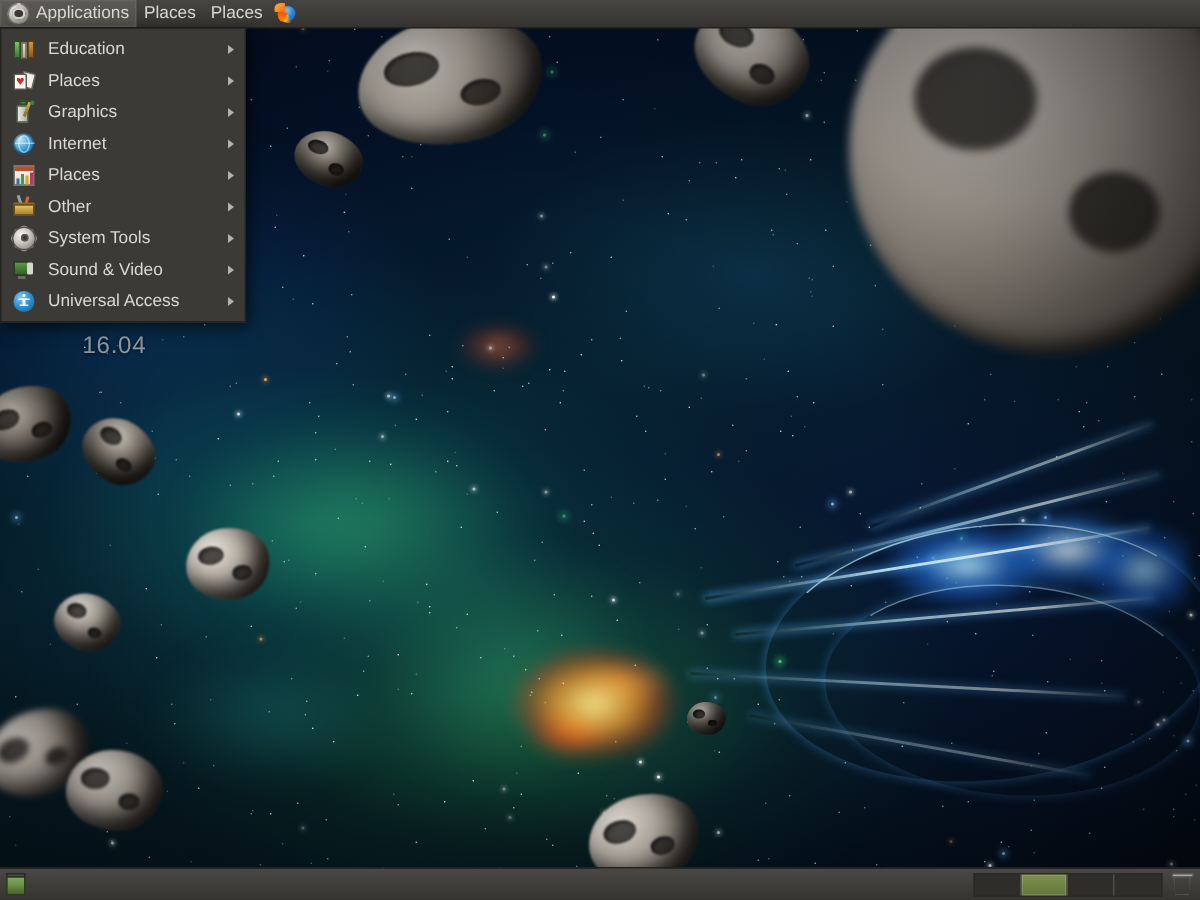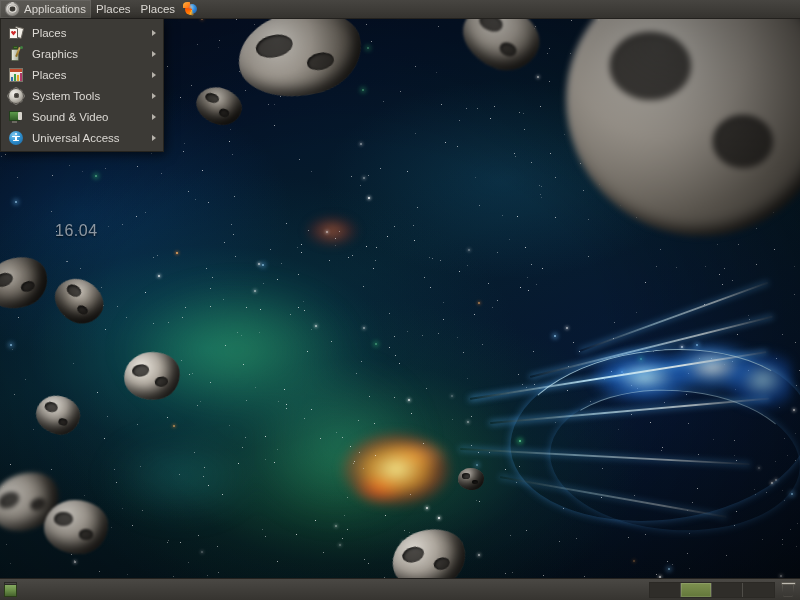--- a/index.html
+++ b/index.html
@@ -1112,20 +1112,29 @@
           <span class="tail"></span>
       </span>
     </div>
   </div>
 
 </div>
 
 <div id="apps-menu">
 
 
+  <div class="mi">
+    <span class="mi-ico ic-edu">
+      <span class="b1"></span>
+        <span class="b2"></span>
+        <span class="b3"></span>
+    </span>
+    <span class="mi-label">Education</span>
+    <span class="mi-arrow"></span>
+  </div>
 
   <div class="mi">
     <span class="mi-ico ic-gam">
       <span class="c1"></span>
         <span class="c2"></span>
         <span class="h"></span>
     </span>
     <span class="mi-label">Places</span>
     <span class="mi-arrow"></span>
   </div>
@@ -1134,34 +1143,53 @@
     <span class="mi-ico ic-gra">
       <span class="tube"></span>
         <span class="cap"></span>
         <span class="brush"></span>
         <span class="tip"></span>
     </span>
     <span class="mi-label">Graphics</span>
     <span class="mi-arrow"></span>
   </div>
 
+  <div class="mi">
+    <span class="mi-ico ic-int">
+      <span class="g"></span>
+        <span class="l1"></span>
+        <span class="l2"></span>
+    </span>
+    <span class="mi-label">Internet</span>
+    <span class="mi-arrow"></span>
+  </div>
 
   <div class="mi">
     <span class="mi-ico ic-off">
       <span class="pg"></span>
         <span class="hd"></span>
       <span class="bar1"></span>
         <span class="bar2"></span>
         <span class="bar3"></span>
         <span class="bar4"></span>
     </span>
     <span class="mi-label">Places</span>
     <span class="mi-arrow"></span>
   </div>
 
+  <div class="mi">
+    <span class="mi-ico ic-oth">
+      <span class="t1"></span>
+        <span class="t2"></span>
+        <span class="lid"></span>
+        <span class="box"></span>
+    </span>
+    <span class="mi-label">Other</span>
+    <span class="mi-arrow"></span>
+  </div>
 
   <div class="mi">
     <span class="mi-ico ic-sys">
       <span class="gear"></span>
         <span class="hole"></span>
     </span>
     <span class="mi-label">System Tools</span>
     <span class="mi-arrow"></span>
   </div>
 

